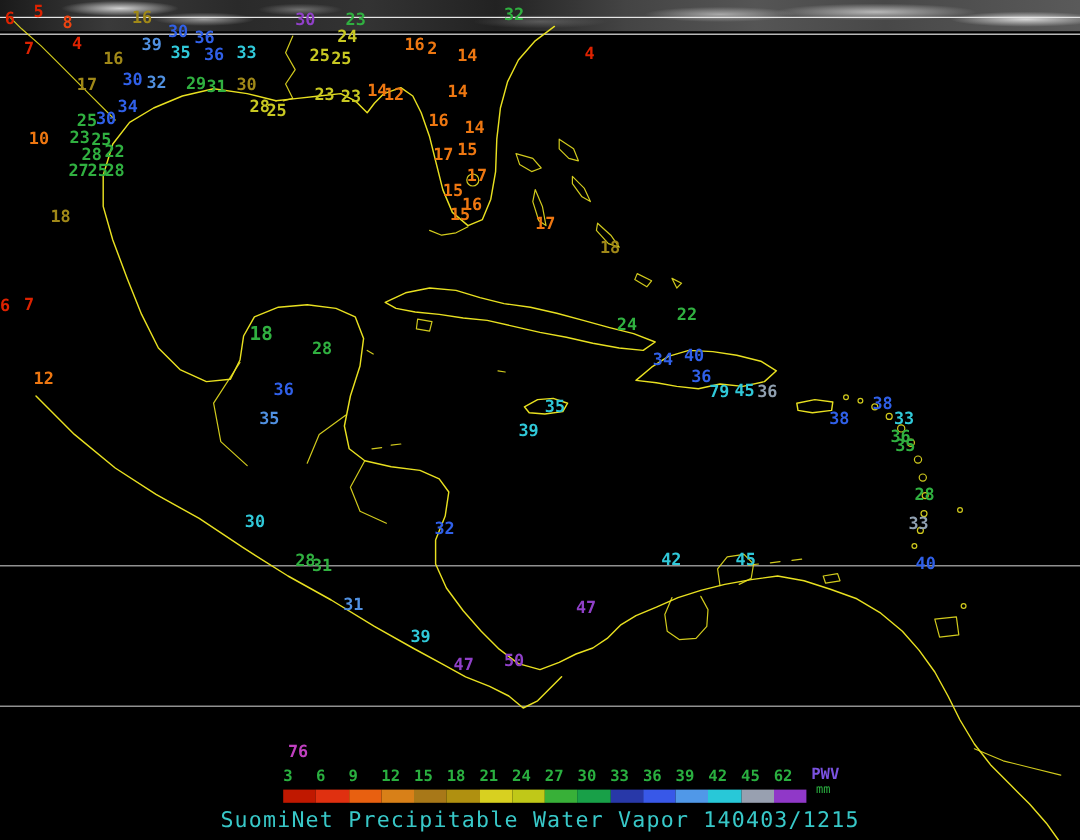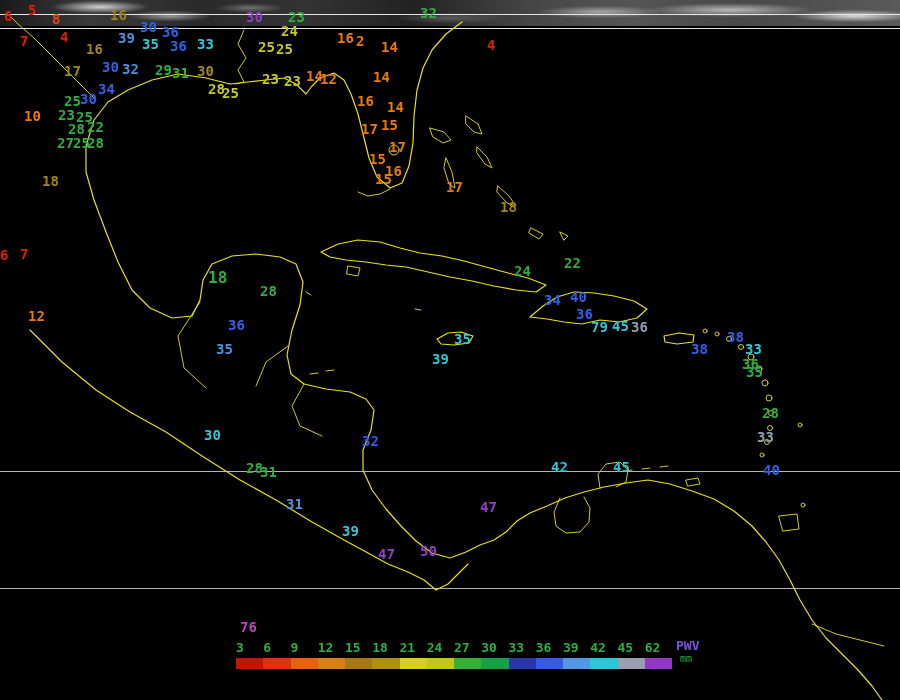--- a/index.html
+++ b/index.html
@@ -257,14 +257,15 @@
         <div class="seg" style="background: rgb(24, 160, 72);"></div>
         <div class="seg" style="background: rgb(40, 56, 168);"></div>
         <div class="seg" style="background: rgb(56, 88, 232);"></div>
         <div class="seg" style="background: rgb(80, 152, 232);"></div>
         <div class="seg" style="background: rgb(40, 200, 216);"></div>
         <div class="seg" style="background: rgb(152, 160, 176);"></div>
         <div class="seg" style="background: rgb(144, 56, 200);"></div>
       </div>
   </div>
 
+  <div class="title">SuomiNet Precipitable Water Vapor 140403/1215</div>
 
 </div>
 
 </body></html>

